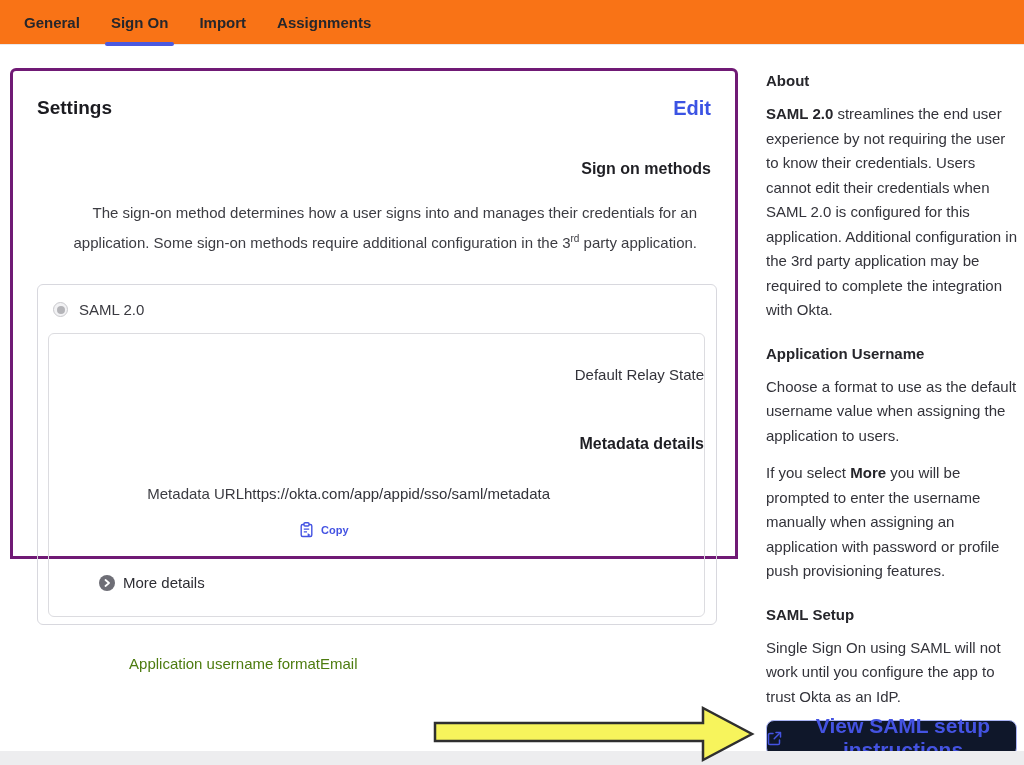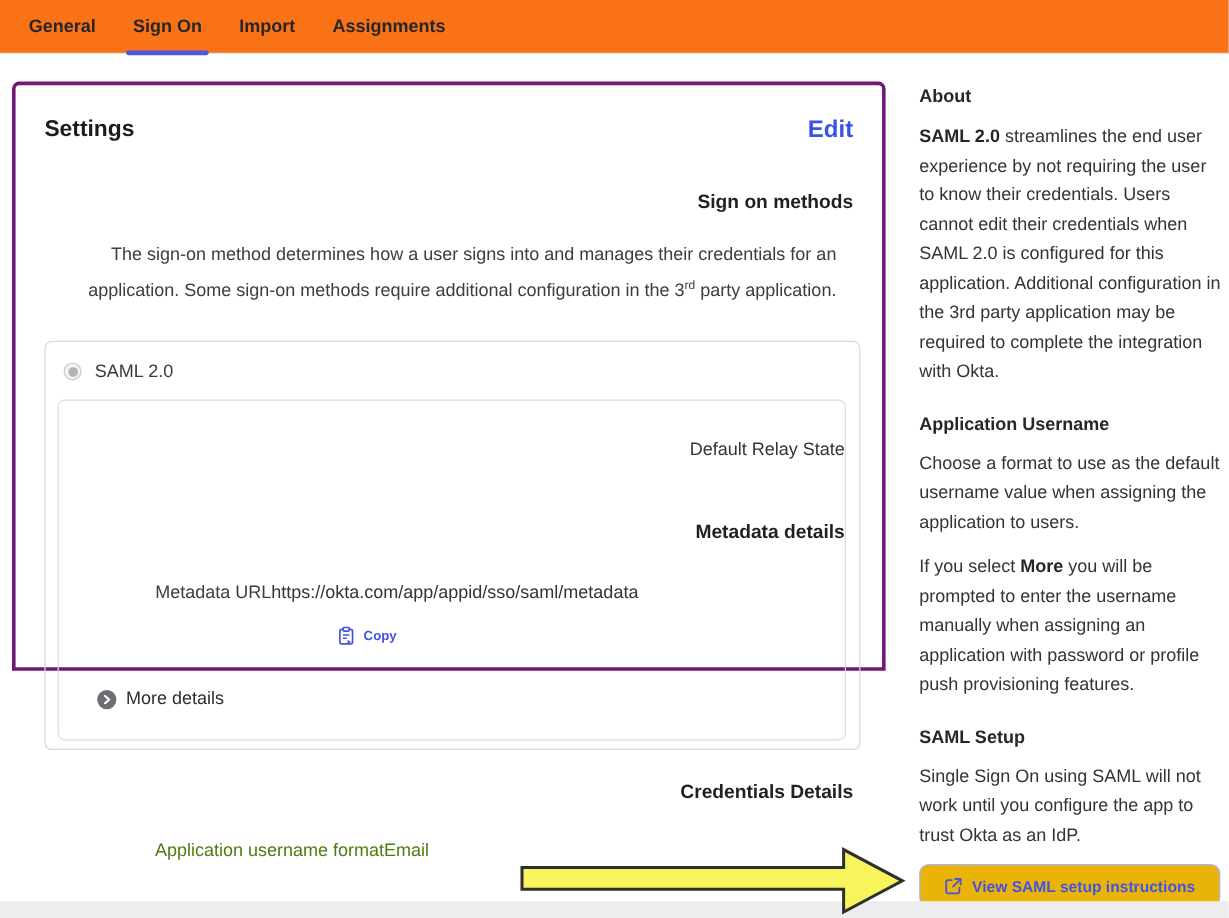--- a/index.html
+++ b/index.html
@@ -52,21 +52,21 @@
   .radio {
     width:15px; height:15px; border-radius:50%;
     border:1.5px solid #c9c9cd; background:#f2f2f4;
     display:flex; align-items:center; justify-content:center; cursor:pointer;
   }
   .radio-dot { width:8px; height:8px; border-radius:50%; background:#b4b4b8; }
   .radio-label { font-size:15px; color:#3a3a40; }
   .inner-box {
     margin:15px 11px 0 10px; height:284px;
     border:1px solid #dcdce0; border-radius:6px;
-    padding:32px 0 0 32px;
+    padding:32px 0 0 50px;
   }
   .drs-label { font-size:15px; color:#33333a; }
   .meta-h { margin-top:52px; font-size:16px; font-weight:700; color:#1f1f24; }
   .meta-row { margin-top:32px; display:flex; font-size:15px; }
   .meta-label { width:145px; color:#3c3c42; }
   .meta-value { color:#33333a; }
   .copy-row { margin-top:20px; margin-left:200px; display:flex; align-items:center; gap:7px; }
   .copy-link { font-size:11px; font-weight:700; color:#4453e2; text-decoration:none; cursor:pointer; display:flex; align-items:center; gap:7px; }
   .more-row { margin-top:36px; display:flex; align-items:center; gap:8px; cursor:pointer; }
   .more-label { font-size:15px; color:#2d2d33; }
@@ -76,23 +76,23 @@
   .cred-row { margin-top:30px; display:flex; font-size:15px; color:#4d7c0f; }
   .cred-label { width:283px; }
   
   .sidebar { position:absolute; left:766px; top:60px; width:253px; }
   .sb-h { font-size:15px; font-weight:700; color:#26262b; margin-top:22px; }
   .sb-h:first-child { margin-top:12px; }
   .sb-p { margin-top:13px; font-size:15px; line-height:24.5px; color:#33333a; }
   .sb-bold { font-weight:700; color:#26262b; }
   .sb-button {
     margin-top:11px; width:251px; height:36px;
-    border:1px solid #a9b3f4; border-radius:8px; background:#eab308;
+    border:1px solid #a9b3f4; border-radius:8px; background:#0f172a;
     display:flex; align-items:center; justify-content:center; gap:8px;
-    font-family:inherit; font-size:13px; font-weight:700; color:#4453e2; cursor:pointer;
+    font-family:inherit; font-size:21px; font-weight:700; color:#4453e2; cursor:pointer;
   }
   
   .bottom-strip { position:absolute; left:0; right:0; top:751px; height:14px; background:#ededef; z-index:3; }
   .arrow-annot { position:absolute; left:430px; top:700px; width:330px; height:65px; z-index:5; pointer-events:none; }
   .icon-svg { display:block; }
 </style>
 </head>
 <body>
 
 <nav class="tabbar">
@@ -148,21 +148,20 @@
         <span class="chev-circle">
           <svg class="icon-svg" width="8" height="8" viewBox="0 0 8 8" fill="none" stroke="#ffffff" stroke-width="1.8" stroke-linecap="round" stroke-linejoin="round">
             <path d="M2.5 1 L6 4 L2.5 7"></path>
           </svg>
         </span>
         <span class="more-label">More details</span>
       </div>
     </div>
   </div>
 
-  <h2 class="cred-h">Credentials Details</h2>
 
   <div class="cred-row">
     <span class="cred-label">Application username format</span>
     <span class="cred-value">Email</span>
   </div>
 </section>
 
 <aside class="sidebar">
   <h3 class="sb-h">About</h3>
   <p class="sb-p"><span class="sb-bold">SAML 2.0</span><span> streamlines the end user experience by not requiring the user to know their credentials. Users cannot edit their credentials when SAML 2.0 is configured for this application. Additional configuration in the 3rd party application may be required to complete the integration with Okta.</span></p>

